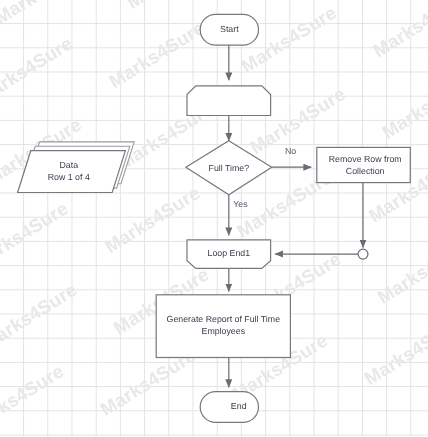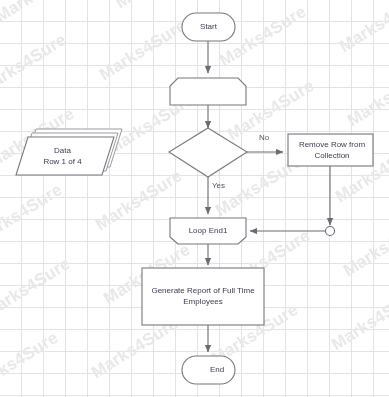--- a/index.html
+++ b/index.html
@@ -135,20 +135,21 @@
 
     <rect x="182" y="356" width="53" height="28" rx="14" ry="14" fill="#ffffff" stroke="#77777f" stroke-width="1.1"></rect>
   </svg>
 
   <div class="lbl" style="left:182px; top:21px; width:53px;">Start</div>
 
   <div class="lbl" style="left:20px; top:145px; width:85px;">Data
 Row 1 of 4</div>
 
 
+  <div class="lbl" style="left:172px; top:147px; width:72px;">Full Time?</div>
 
   <div class="lbl" style="left:290px; top:139px; width:84px;">Remove Row from
 Collection</div>
 
   <div class="lbl" style="left:170px; top:225px; width:76px;">Loop End1</div>
 
   <div class="lbl" style="left:144px; top:285px; width:118px;">Generate Report of Full Time
 Employees</div>
 
   <div class="lbl" style="left:182px; top:364px; width:70px;">End</div>

